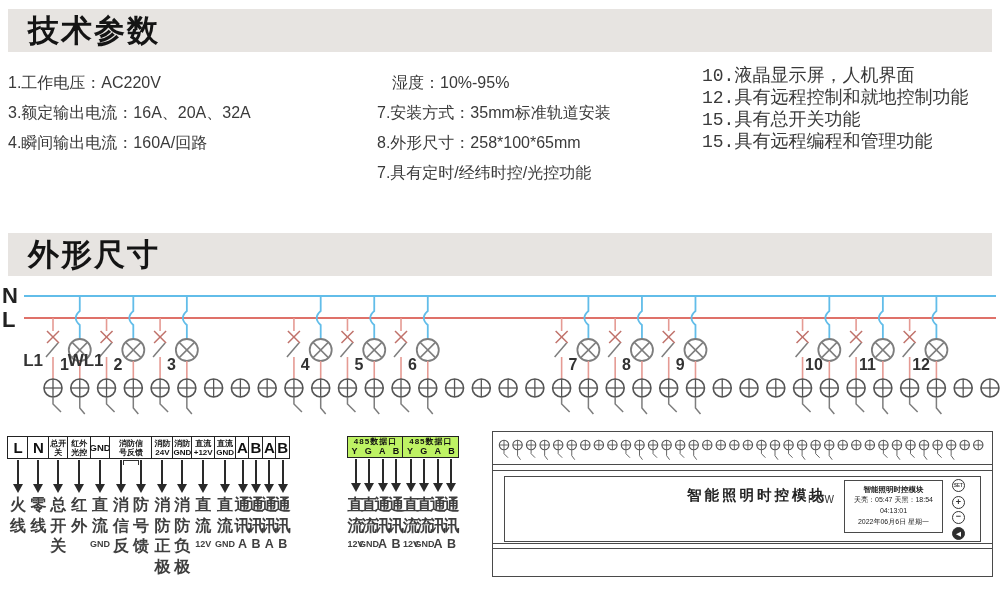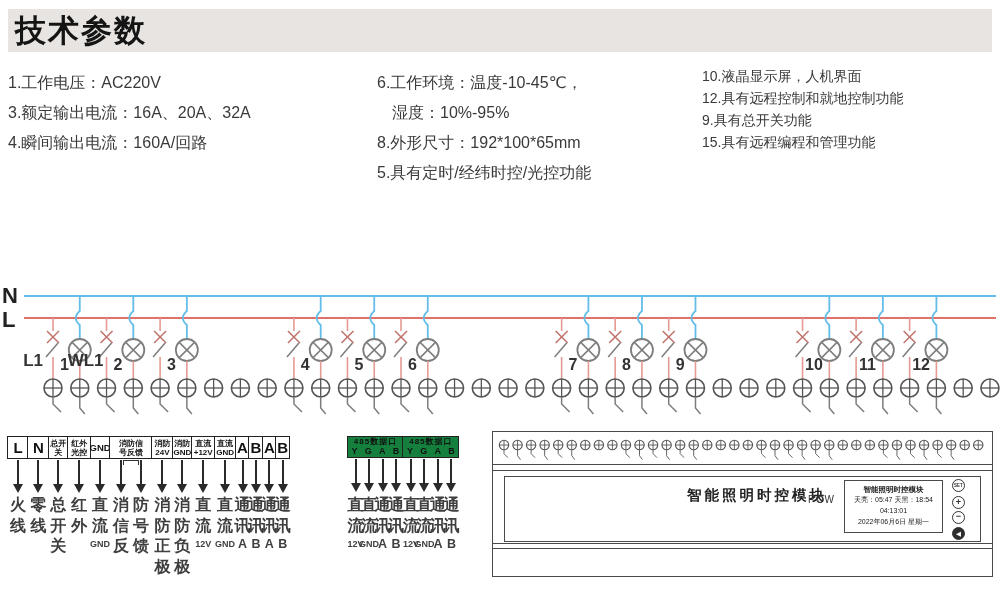--- a/index.html
+++ b/index.html
@@ -1,38 +1,38 @@
 <!DOCTYPE html>
 <html><head>
 <meta charset="utf-8">
 <style>
   html,body{margin:0;padding:0;background:#fff;}
   #page{position:relative;width:1000px;height:602px;background:#fff;overflow:hidden;
         font-family:"Liberation Sans","DejaVu Sans",sans-serif;}
   .hbar{position:absolute;left:8px;width:984px;height:43px;background:#e7e4e1;}
-  .hbar .t{font-size:31px;font-weight:bold;color:#141414;padding-left:7px;line-height:44px;letter-spacing:2px;}
+  .hbar .t{font-size:31px;font-weight:bold;color:#141414;padding-left:20px;line-height:44px;letter-spacing:2px;}
   .spec-col{position:absolute;color:#3a3a3a;}
   .spec-line{white-space:nowrap;}
   .c12 .spec-line{height:30px;line-height:30px;font-size:16px;}
-  .c3 .spec-line{height:22px;line-height:22px;font-size:14px;}
+  .c3 .spec-line{height:22px;line-height:22px;font-size:18px;font-family:Liberation Mono, monospace;}
   .spec-line.indent{padding-left:15px;}
   svg{position:absolute;left:0;}
   .pinbox{position:absolute;box-sizing:border-box;border:1.6px solid #222;height:23px;background:#fff;
           display:flex;flex-direction:column;justify-content:center;align-items:center;color:#111;}
   .pinbox .bl{font-size:8px;font-weight:bold;line-height:9px;white-space:nowrap;}
   .pinbox.big .bl{font-size:15px;line-height:15px;}
   .pinbox.mid .bl{font-size:9.5px;line-height:10px;}
   .bracket{position:absolute;box-sizing:border-box;border:1.2px solid #333;border-bottom:none;width:16px;height:5px;}
   .arrow-line{position:absolute;width:2px;background:#2a2a2a;}
   .arrow-head{position:absolute;width:0;height:0;border-left:5px solid transparent;border-right:5px solid transparent;border-top:9px solid #2a2a2a;}
   .plabel{position:absolute;width:20px;text-align:center;color:#3f3f3f;}
   .plabel .cj{font-size:16px;font-weight:bold;height:20.5px;line-height:20.5px;}
   .plabel .lt{font-size:9px;font-weight:bold;height:18px;line-height:16px;}
   .plabel .lt1{font-size:12.5px;font-weight:bold;height:18px;line-height:17px;}
-  .box485{position:absolute;box-sizing:border-box;border:1.6px solid #222;height:22px;background:#15803d;color:#111;}
+  .box485{position:absolute;box-sizing:border-box;border:1.6px solid #222;height:22px;background:#bef264;color:#111;}
   .box485 .ttl{font-size:8px;font-weight:bold;text-align:center;line-height:10px;letter-spacing:1px;}
   .box485 .prow{display:flex;justify-content:space-around;font-size:9px;font-weight:bold;line-height:9px;}
   #module{position:absolute;left:492px;top:431px;width:501px;height:146px;box-sizing:border-box;border:1.5px solid #4a4a4a;background:#fff;}
   .hline{position:absolute;left:0;width:100%;border-top:1.3px solid #4a4a4a;}
   #panel{position:absolute;left:11px;top:44px;width:477px;height:66px;box-sizing:border-box;border:1.4px solid #4a4a4a;}
   #mod-title{position:absolute;left:182px;top:9px;font-size:14.5px;font-weight:bold;letter-spacing:3px;color:#222;}
   #pow{position:absolute;left:303px;top:17px;font-size:10px;color:#333;letter-spacing:1px;}
   #pow-dot{position:absolute;left:312px;top:19px;width:5px;height:5px;border:1.2px solid #333;border-radius:50%;}
   #lcd{position:absolute;left:339px;top:3px;width:99px;height:53px;box-sizing:border-box;border:1.4px solid #4a4a4a;
        text-align:center;color:#222;}
@@ -50,32 +50,35 @@
   <div class="hbar" style="top:9px;">
     <div class="t">技术参数</div>
   </div>
 
   <div class="spec-col c12" style="left:8px;top:68px;" id="col1">
       <div class="spec-line">1.工作电压：AC220V</div>
       <div class="spec-line">3.额定输出电流：16A、20A、32A</div>
       <div class="spec-line">4.瞬间输出电流：160A/回路</div>
     </div>
   <div class="spec-col c12" style="left:377px;top:68px;" id="col2">
-      <div class="spec-line">6.工作环境：温度-10-45℃，</div>
       <div class="spec-line indent">湿度：10%-95%</div>
-      <div class="spec-line">8.外形尺寸：192*100*65mm</div>
-      <div class="spec-line">5.具有定时/经纬时控/光控功能</div>
+      <div class="spec-line">7.安装方式：35mm标准轨道安装</div>
+      <div class="spec-line">8.外形尺寸：258*100*65mm</div>
+      <div class="spec-line">7.具有定时/经纬时控/光控功能</div>
     </div>
   <div class="spec-col c3" style="left:702px;top:65px;" id="col3">
       <div class="spec-line">10.液晶显示屏，人机界面</div>
       <div class="spec-line">12.具有远程控制和就地控制功能</div>
-      <div class="spec-line">9.具有总开关功能</div>
+      <div class="spec-line">15.具有总开关功能</div>
       <div class="spec-line">15.具有远程编程和管理功能</div>
     </div>
 
+  <div class="hbar" style="top:233px;">
+    <div class="t">外形尺寸</div>
+  </div>
 
   <svg id="wiring" style="top:282px;" width="1000" height="150" viewBox="0 0 1000 150">
       <line x1="24" y1="14" x2="996" y2="14" stroke="#62bde9" stroke-width="2.2"></line>
       <line x1="24" y1="36" x2="996" y2="36" stroke="#df7169" stroke-width="2.2"></line>
       <text x="2" y="21" font-size="22" font-weight="bold" fill="#222">N</text>
       <text x="2" y="45" font-size="22" font-weight="bold" fill="#222">L</text>
       <g>
         <line x1="53" y1="36" x2="53" y2="49" stroke="#e59a93" stroke-width="1.6"></line>
         <line x1="47" y1="49" x2="59" y2="61" stroke="#c0726b" stroke-width="1.5"></line>
         <line x1="59" y1="49" x2="47" y2="61" stroke="#c0726b" stroke-width="1.5"></line>

